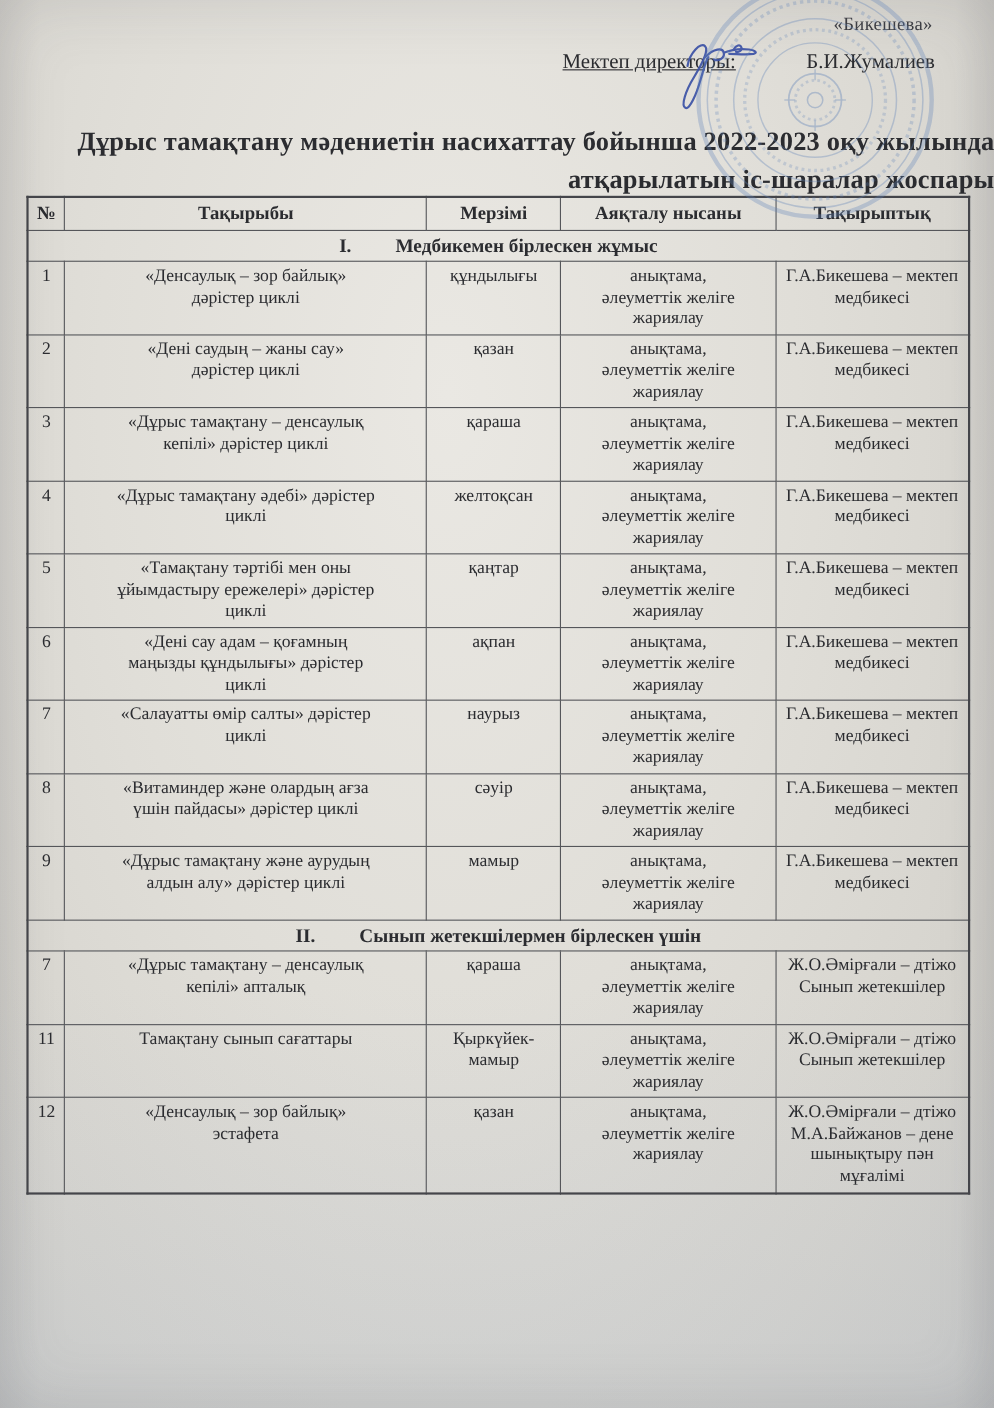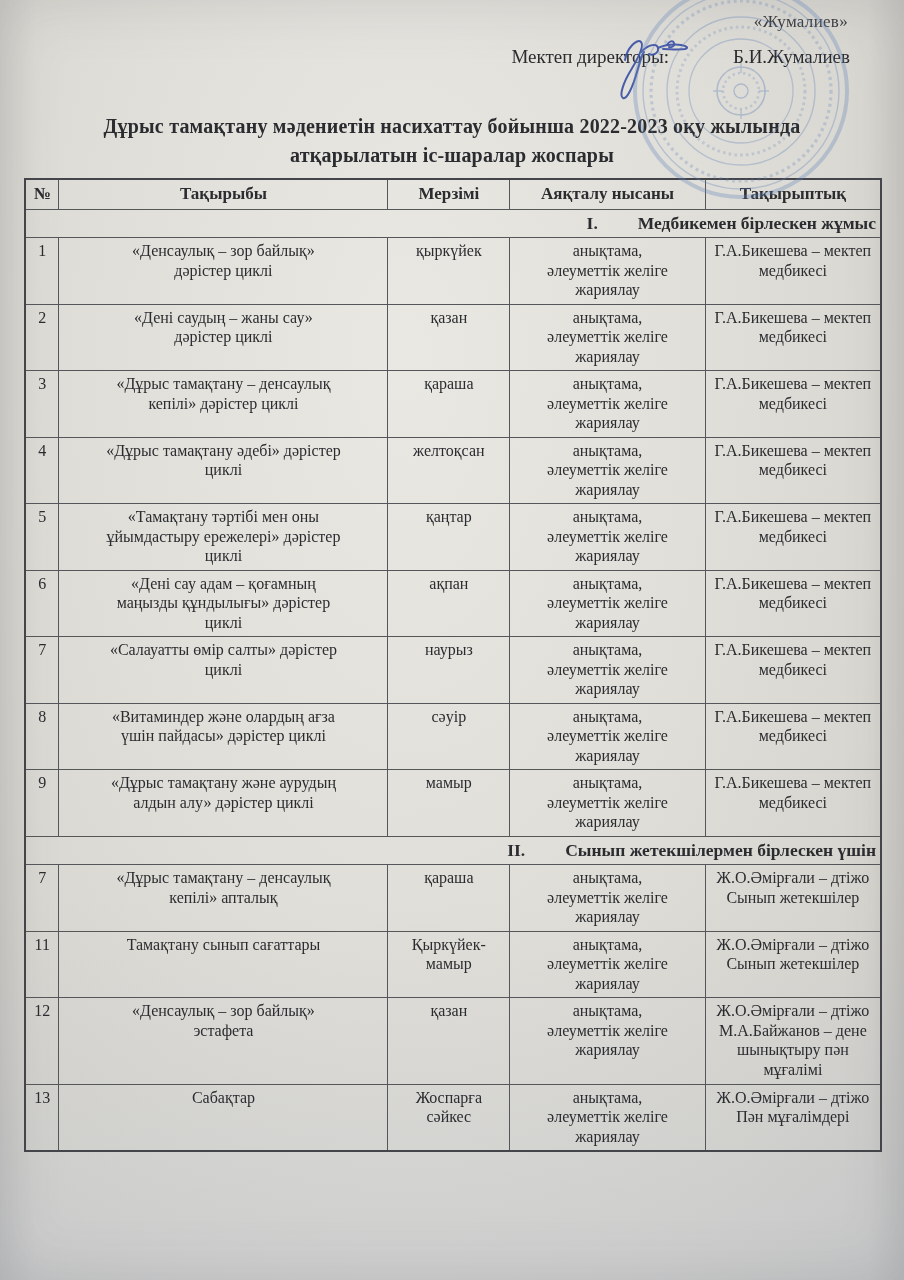--- a/index.html
+++ b/index.html
@@ -12,44 +12,44 @@
       linear-gradient(90deg, rgba(120,120,125,0.10) 0%, rgba(255,255,255,0) 4%, rgba(255,255,255,0) 96%, rgba(120,120,125,0.12) 100%),
       radial-gradient(ellipse at 45% 28%, #eae8e3 0%, #e0ded8 45%, #d6d4ce 78%, #cccbc7 100%);
   }
   .page{position:relative;width:904px;height:1280px;overflow:hidden;
         box-shadow:inset 0 0 60px rgba(90,90,95,0.18);}
 
   
   .approve-label{position:absolute;top:12px;right:56px;font-size:17px;color:#3d3e44;
                  letter-spacing:.3px;}
   .director-line{position:absolute;top:46px;right:54px;font-size:19px;white-space:nowrap;}
-  .director-line .prefix{margin-right:64px;}
+  .director-line .prefix{margin-right:64px;text-decoration:underline;}
   .signature-wrap{position:absolute;top:30px;right:208px;width:85px;height:78px;pointer-events:none;}
 
   
   .stamp-wrap{position:absolute;left:628px;top:-22px;width:226px;height:226px;
               pointer-events:none;opacity:.42;filter:blur(.4px);z-index:5;}
 
   
-  .doc-title{position:absolute;top:112px;left:0;width:100%;text-align:center;
-             font-weight:bold;font-size:20px;line-height:1.45;white-space:pre-line;
+  .doc-title{position:absolute;top:112px;left:0;width:100%;text-align:right;
+             font-weight:bold;font-size:24px;line-height:1.45;white-space:pre-line;
              letter-spacing:.2px;}
 
   
   table.plan{position:absolute;top:178px;left:24px;width:858px;border-collapse:collapse;
              font-size:16px;line-height:1.22;}
   table.plan th,table.plan td{
     border:1.4px solid #55565a;
     vertical-align:top;text-align:center;
     padding:3px 4px 4px 4px;
     white-space:pre-line;
   }
   table.plan{border:2.2px solid #44454a;}
   table.plan th{font-weight:bold;font-size:17px;padding:4px 2px;}
-  tr.section-row td{font-weight:bold;font-size:17.5px;padding:3px 4px;text-align:right;}
+  tr.section-row td{font-weight:bold;font-size:17.5px;padding:3px 4px;}
   .sec-num{margin-right:40px;}
   td.c-num{font-size:16px;}
   td.c-topic{}
   td.c-term{}
   td.c-outcome{}
   td.c-resp{}
 </style>
 </head>
 <body>
 
@@ -65,21 +65,21 @@
         <circle cx="113" cy="113" r="64" stroke-width="3" stroke-dasharray="2.6 3.2" opacity=".6"></circle>
         <circle cx="113" cy="113" r="52" stroke-width="1.3" opacity=".8"></circle>
         <circle cx="113" cy="113" r="24" stroke-width="1.6" opacity=".9"></circle>
         <circle cx="113" cy="113" r="18" stroke-width="2.6" stroke-dasharray="2.4 3" opacity=".6"></circle>
         <circle cx="113" cy="113" r="7" stroke-width="1.4" opacity=".9"></circle>
         <path d="M113 95 L113 85 M131 113 L141 113 M113 131 L113 141 M95 113 L85 113" stroke-width="1.4" opacity=".8"></path>
       </g>
     </svg>
   </div>
 
-  <div class="approve-label">«Жумалиев»</div>
+  <div class="approve-label">«Бикешева»</div>
   <div class="director-line">
     <span class="prefix">Мектеп директоры:</span><span>Б.И.Жумалиев</span>
   </div>
   <div class="signature-wrap">
     <svg width="85" height="78" viewBox="0 0 85 78">
       <g fill="none" stroke="#3c52a6" stroke-width="2" stroke-linecap="round" opacity=".92">
         <path d="M14 30 C 16 18, 26 8, 30 12 C 34 16, 26 30, 20 40 C 12 53, 8 66, 12 68 C 16 70, 22 56, 26 42 C 29 32, 31 24, 33 22"></path>
         <path d="M30 22 C 38 14, 46 13, 47 18 C 48 23, 42 26, 38 24"></path>
         <path d="M47 18 C 54 15, 62 14, 70 15 C 76 16, 78 18, 74 19 C 68 20, 58 19, 52 19"></path>
         <path d="M56 15 C 58 11, 62 10, 63 13 C 64 16, 60 18, 58 17"></path>
@@ -108,21 +108,21 @@
       </tr>
     </thead>
     <tbody>
         <tr class="section-row">
           <td colspan="5"><span class="sec-num">I.</span><span>Медбикемен бірлескен жұмыс</span></td>
         </tr>
         <tr>
           <td class="c-num">1</td>
           <td class="c-topic">«Денсаулық – зор байлық»
 дәрістер циклі</td>
-          <td class="c-term">қыркүйек</td>
+          <td class="c-term">құндылығы</td>
           <td class="c-outcome">анықтама,
 әлеуметтік желіге
 жариялау</td>
           <td class="c-resp">Г.А.Бикешева – мектеп
 медбикесі</td>
         </tr>
         <tr>
           <td class="c-num">2</td>
           <td class="c-topic">«Дені саудың – жаны сау»
 дәрістер циклі</td>
@@ -243,27 +243,16 @@
 эстафета</td>
           <td class="c-term">қазан</td>
           <td class="c-outcome">анықтама,
 әлеуметтік желіге
 жариялау</td>
           <td class="c-resp">Ж.О.Әмірғали – дтіжо
 М.А.Байжанов – дене
 шынықтыру пән
 мұғалімі</td>
         </tr>
-        <tr>
-          <td class="c-num">13</td>
-          <td class="c-topic">Сабақтар</td>
-          <td class="c-term">Жоспарға
-сәйкес</td>
-          <td class="c-outcome">анықтама,
-әлеуметтік желіге
-жариялау</td>
-          <td class="c-resp">Ж.О.Әмірғали – дтіжо
-Пән мұғалімдері</td>
-        </tr>
       </tbody>
   </table>
 
 </div>
 
 </body></html>

